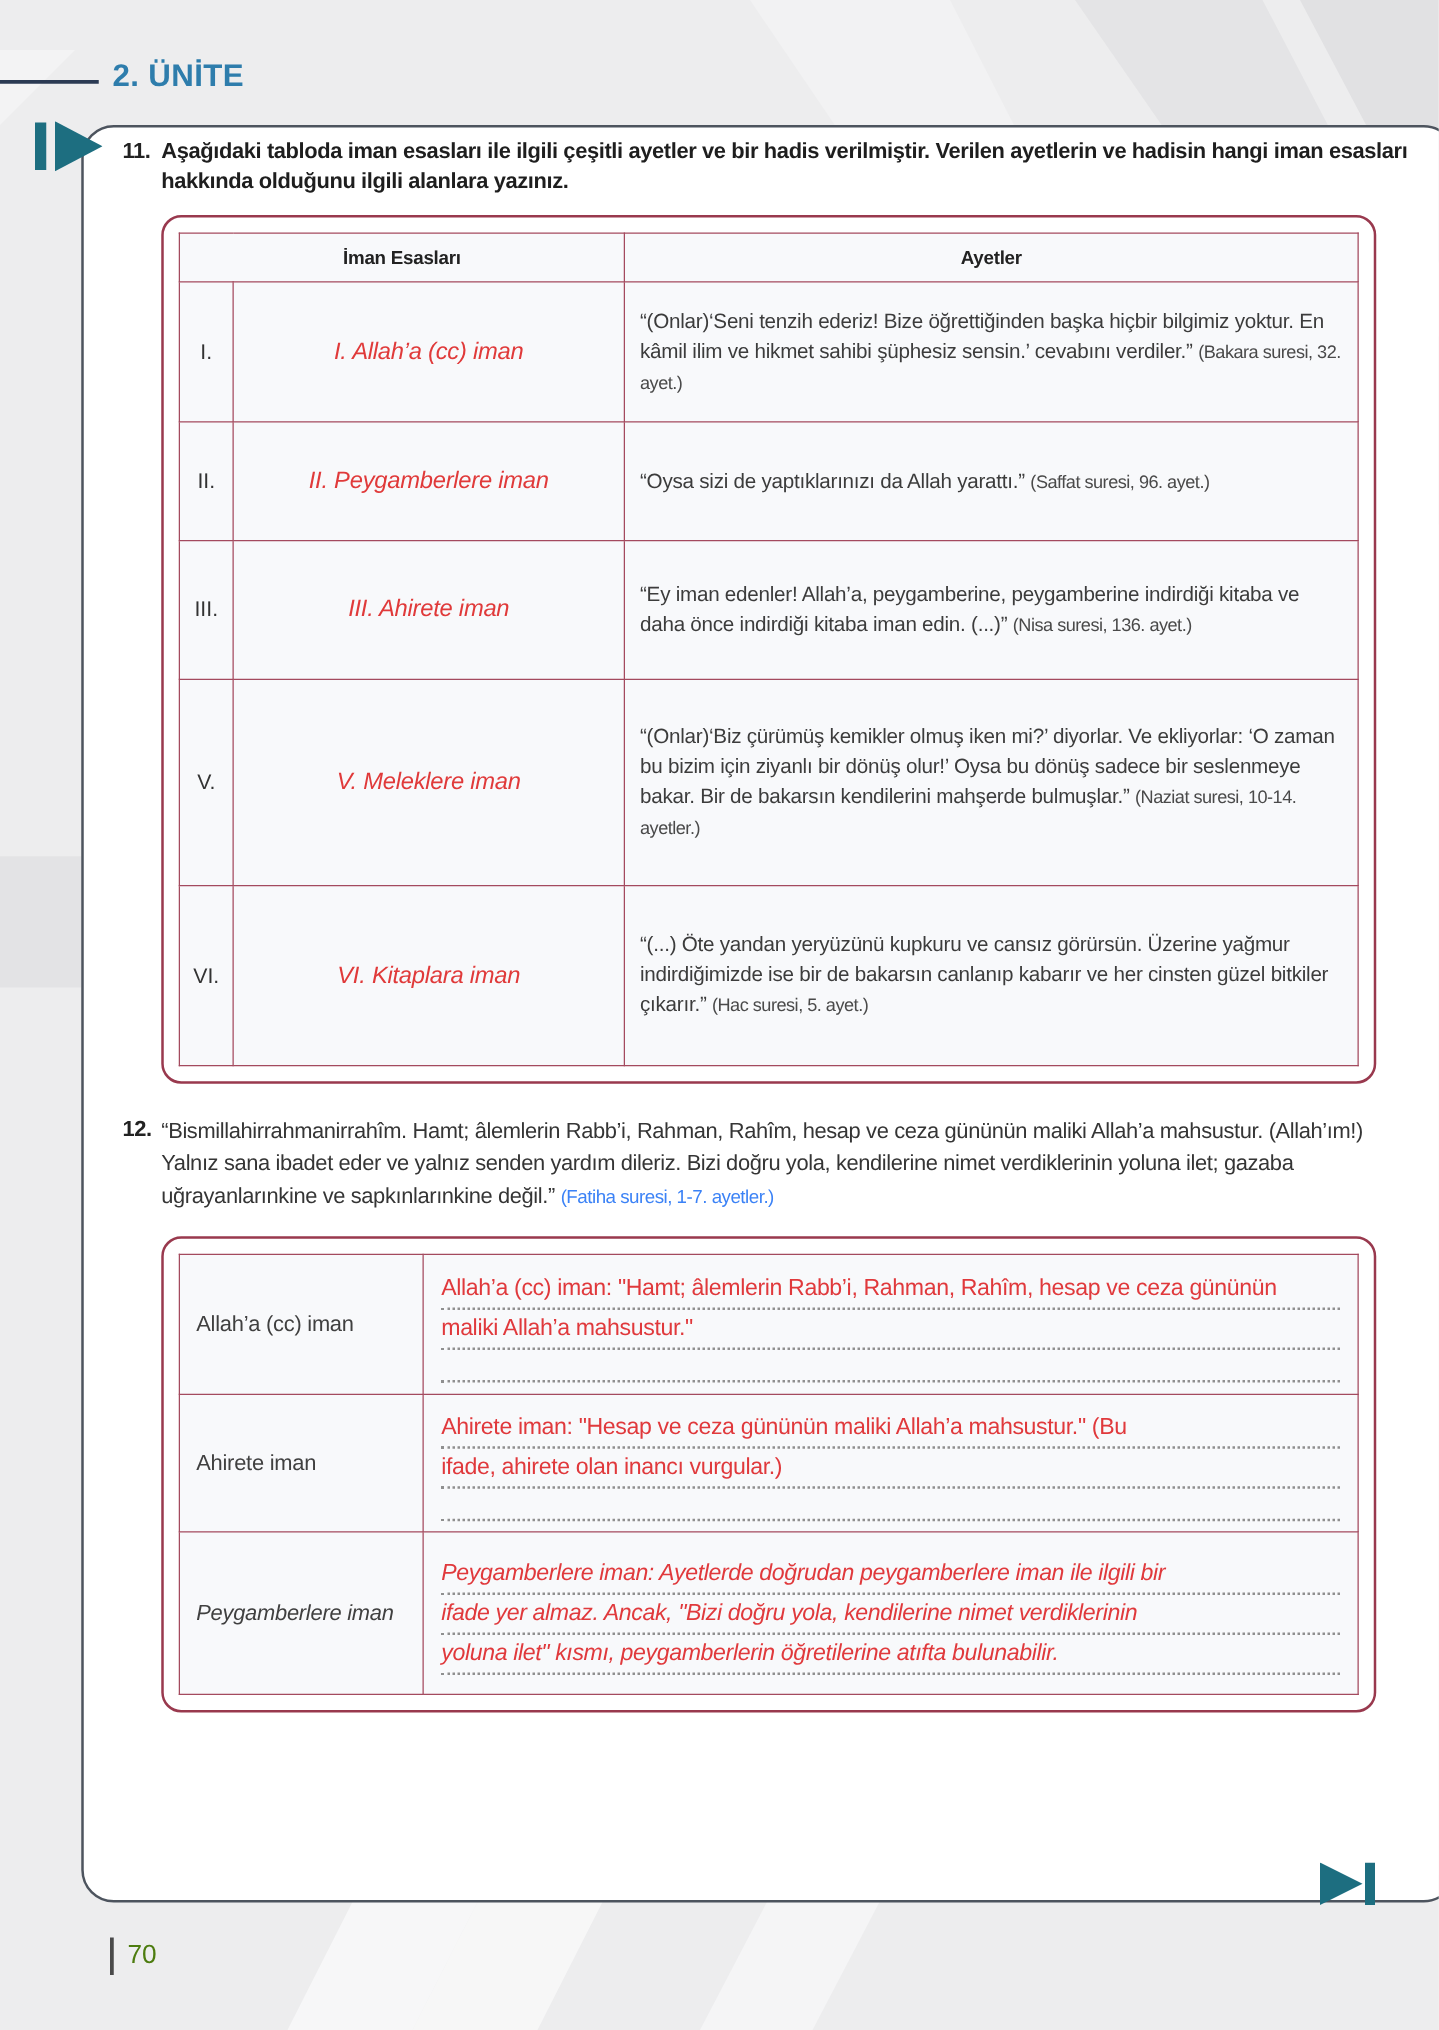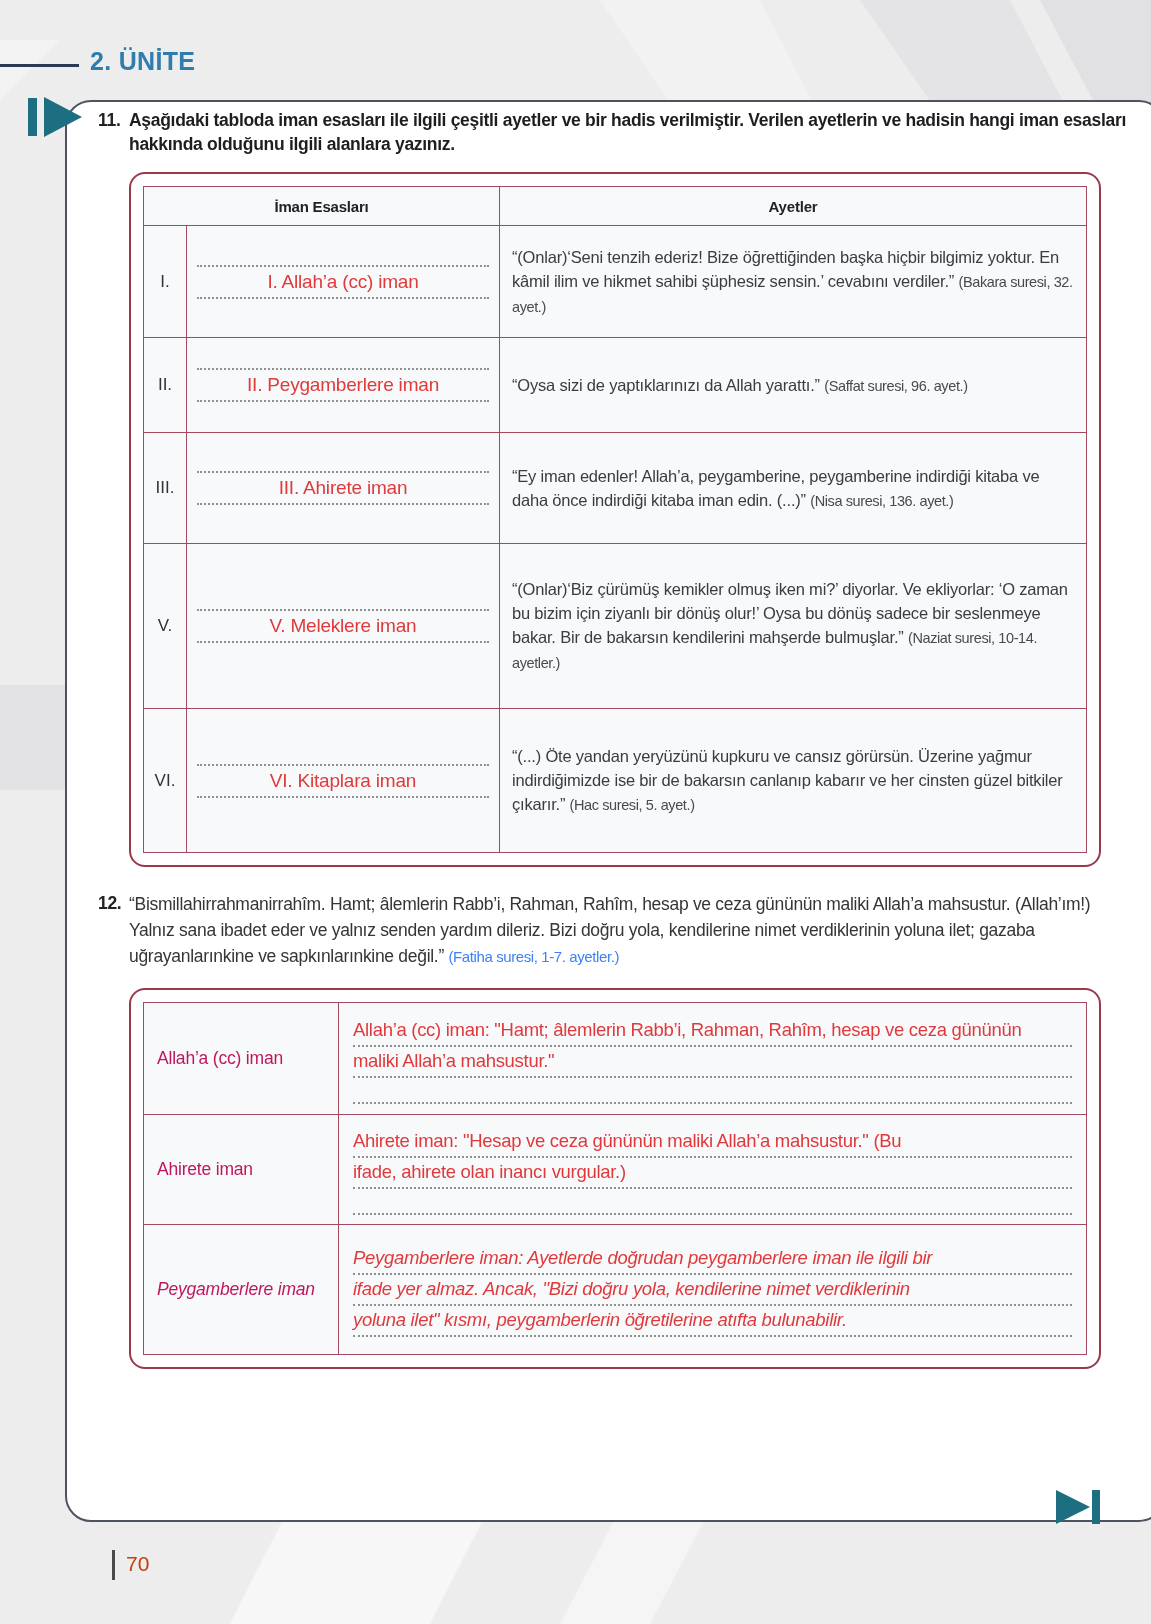--- a/index.html
+++ b/index.html
@@ -52,51 +52,51 @@
   table { border-collapse:collapse; width:100%; }
   td, th { border:1.5px solid #a44a5e; background:#f8f9fb; }
 
   th.h {
     height:36px; font-size:15px; font-weight:bold; color:#222;
     letter-spacing:-0.2px; background:#f8f9fb;
   }
 
   .c-num { width:40px; text-align:center; font-size:17px; color:#333; }
   .c-ans { width:292px; padding:0 10px; vertical-align:middle; }
-  .ansbox { display:flex; flex-direction:column; justify-content:center; }
+  .ansbox { display:flex; flex-direction:row; justify-content:center;font-style:italic; }
   .dotrule { height:0; border-bottom:2px dotted #8f8f8f; }
   .red-mid {
     color:#e03a3a; font-size:19px; line-height:30px; text-align:center;
     letter-spacing:-0.2px; white-space:nowrap;
   }
   .c-verse {
     padding:9px 12px; vertical-align:middle;
     font-size:16.5px; line-height:24px; color:#3c3c3c; letter-spacing:-0.2px;
   }
   .src { font-size:14.5px; letter-spacing:-0.4px; color:#4a4a4a; }
 
   
   tr.r0 td { height:93px; } tr.r1 td { height:76px; } tr.r2 td { height:92px; }
   tr.r3 td { height:76px; } tr.r4 td { height:146px; } tr.r5 td { height:125px; }
   tr.r6 td { height:76px; }
 
   
   table.t2 { table-layout:fixed; }
-  .c-label { width:195px; padding:0 8px 0 13px; vertical-align:middle; font-size:17.5px; color:#be185d; letter-spacing:-0.2px; }
+  .c-label { width:195px; padding:0 8px 0 13px; vertical-align:middle; font-size:17.5px; color:#404040; letter-spacing:-0.2px; }
   .c-ans2 { padding:8px 0 6px 14px; vertical-align:middle; }
   tr.s0 td { height:97px; } tr.s1 td { height:95px; } tr.s2 td { height:115px;font-style:italic; }
   .ansline2 { line-height:28px; border-bottom:2px dotted #8f8f8f; margin-right:14px; }
   .ansline2.empty { height:24px; }
   .red-line { color:#e0393c; font-size:18.5px; letter-spacing:-0.3px; white-space:nowrap; }
 
   
   .page-num {
     position:absolute; left:88px; top:1550px; z-index:2;
     border-left:3px solid #4a4a4a; padding:2px 0 4px 11px;
-    font-size:21px; color:#c2410c;margin-left:24px;
+    font-size:21px; color:#4d7c0f;
   }
 </style>
 </head>
 <body>
 
 <svg class="bg-deco" width="1151" height="1624" viewBox="0 0 1151 1624">
   <polygon points="860,0 1010,0 1151,270 1151,420" fill="#e4e4e6"></polygon>
   <polygon points="1040,0 1151,0 1151,210" fill="#e1e1e3"></polygon>
   <polygon points="600,0 760,0 980,430 980,560" fill="#f2f2f3"></polygon>
   <rect x="0" y="685" width="65" height="105" fill="#e3e3e5"></rect>

